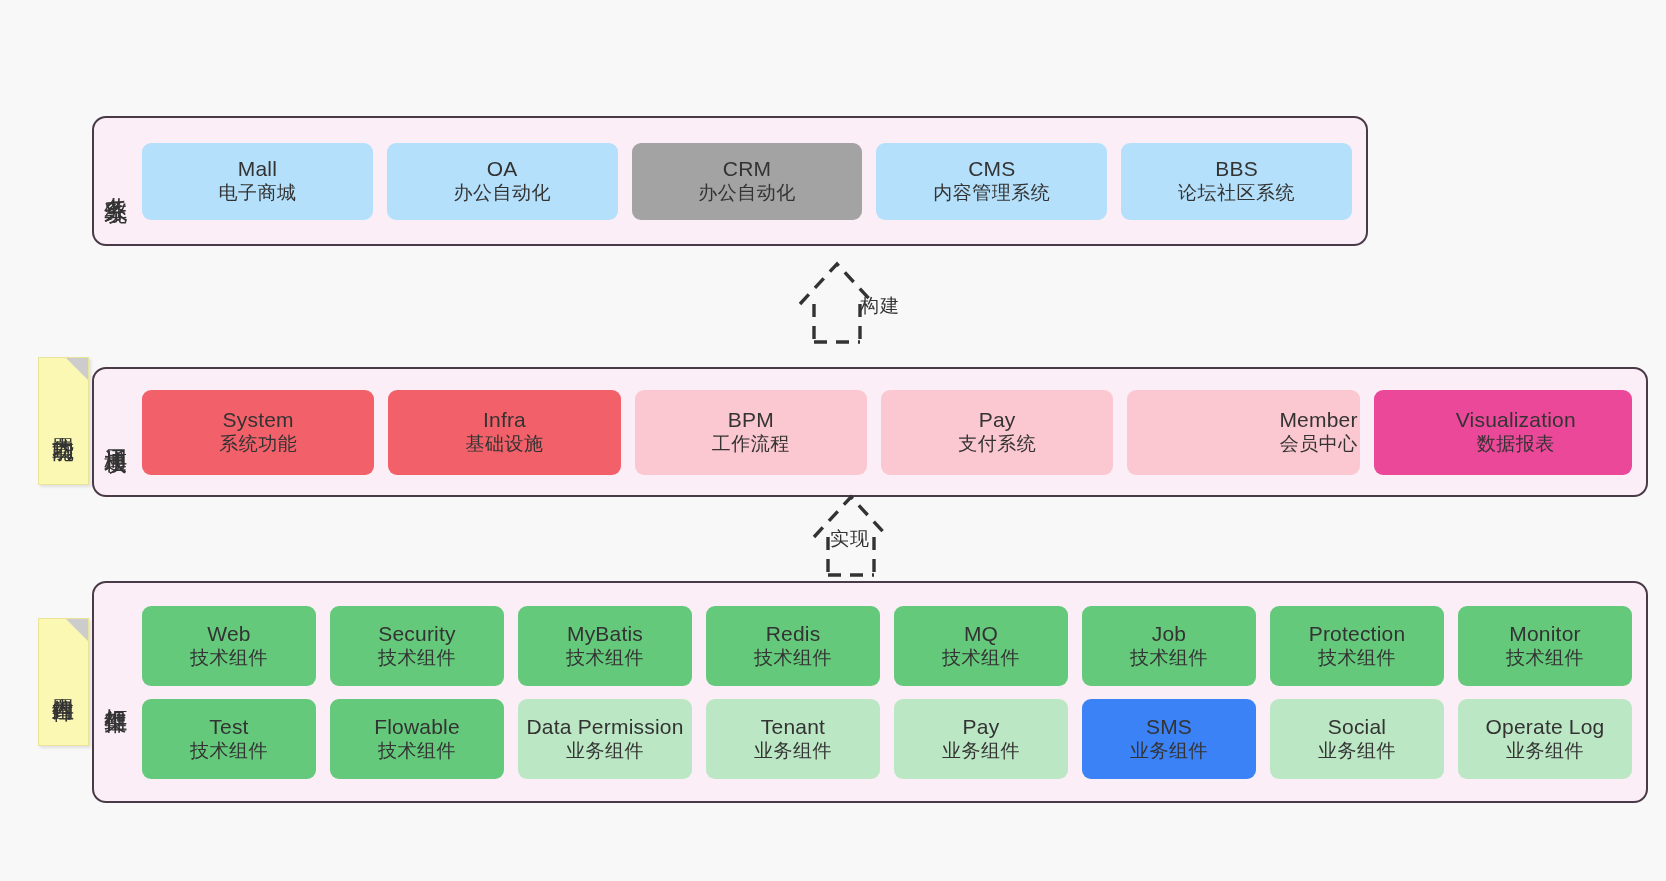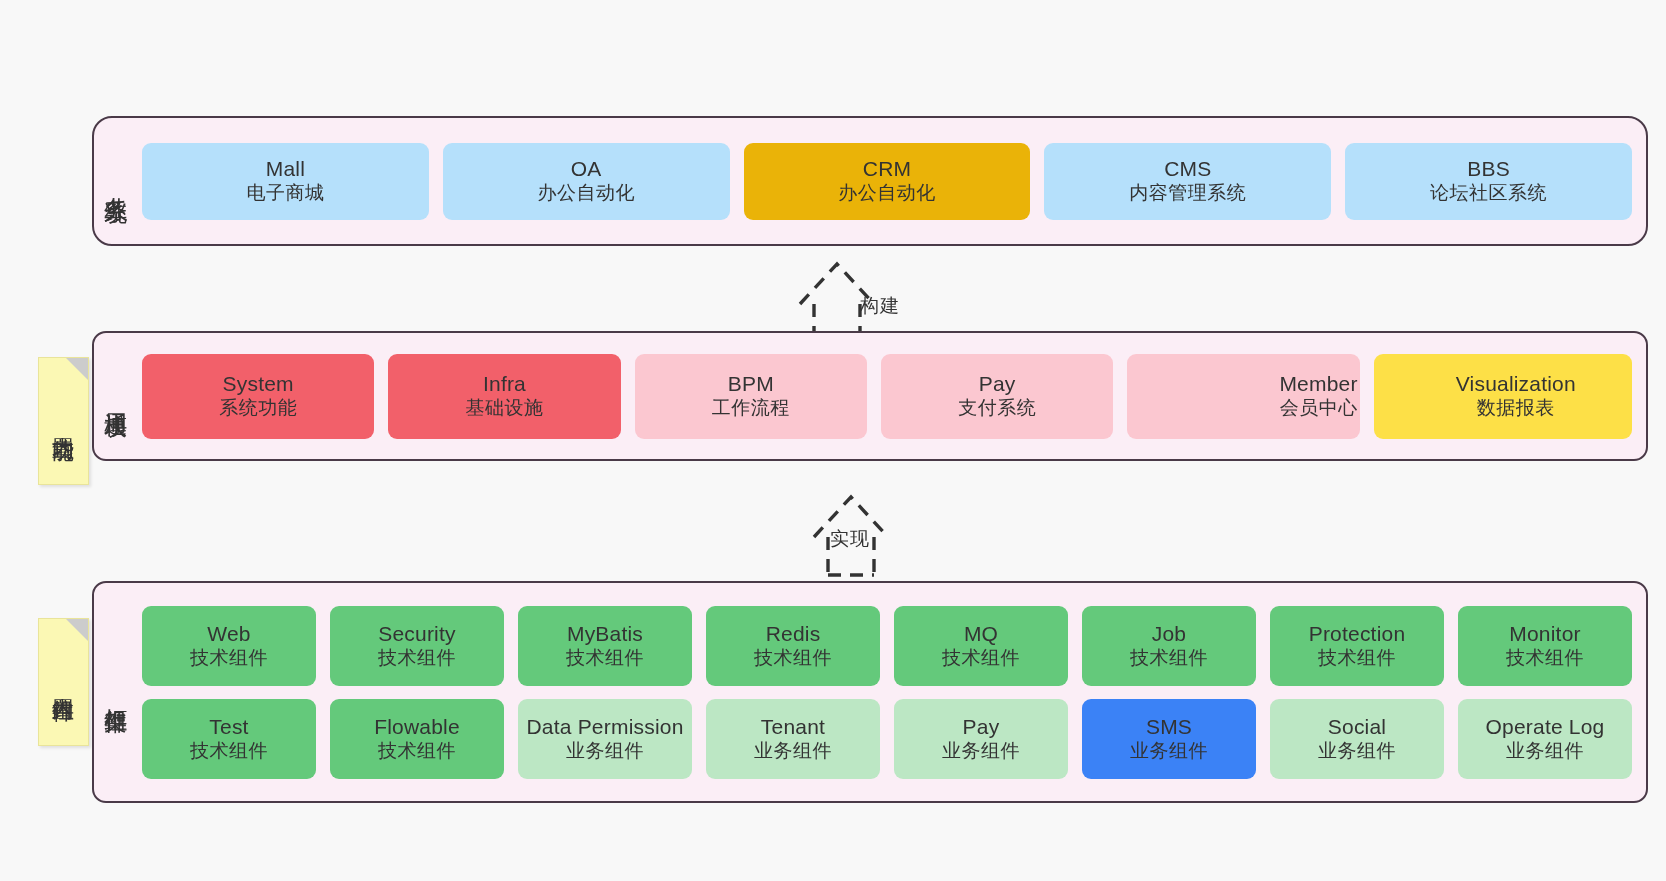--- a/index.html
+++ b/index.html
@@ -139,33 +139,33 @@
     white-space: nowrap;
     user-select: none;
     letter-spacing: 1px;
   }
 </style>
 </head>
 <body>
 
 <div id="canvas">
 
-  <div class="layer layer-biz" style="left:92px; top:116px; width:1556px; height:130px;border-radius:20px;">
+  <div class="layer layer-biz" style="left:92px; top:116px; width:1276px; height:130px;">
     <div class="layer-title">业务系统</div>
     <div class="layer-body">
       <div class="node-row">
         <div class="node" style="background:#b5e0fb;">
           <span class="n-en">Mall</span>
           <span class="n-cn">电子商城</span>
         </div>
         <div class="node" style="background:#b5e0fb;">
           <span class="n-en">OA</span>
           <span class="n-cn">办公自动化</span>
         </div>
-        <div class="node" style="background:#eab308;">
+        <div class="node" style="background:#a3a3a3;">
           <span class="n-en">CRM</span>
           <span class="n-cn">办公自动化</span>
         </div>
         <div class="node" style="background:#b5e0fb;">
           <span class="n-en">CMS</span>
           <span class="n-cn">内容管理系统</span>
         </div>
         <div class="node" style="background:#b5e0fb;">
           <span class="n-en">BBS</span>
           <span class="n-cn">论坛社区系统</span>
@@ -175,21 +175,21 @@
   </div>
 
   <svg class="uml-arrow" style="left:792px; top:256px; width:90px; height:90px;" viewBox="0 0 90 90">
     <path d="M 8 48 L 45 8 L 82 48" fill="none" stroke="#333333" stroke-width="3.4" stroke-dasharray="13 9" stroke-linecap="butt"></path>
     <path d="M 22 48 L 22 86 M 68 48 L 68 86 M 22 86 L 68 86" fill="none" stroke="#333333" stroke-width="3.4" stroke-dasharray="13 9" stroke-linecap="butt"></path>
   </svg>
   <div class="uml-label" style="left:860px; top:293px;">构建</div>
 
   <div class="sticky" style="left:38px; top:357px; width:51px; height:128px;">内置功能</div>
 
-  <div class="layer layer-mod" style="left:92px; top:331px; width:1556px; height:130px;">
+  <div class="layer layer-mod" style="left:92px; top:367px; width:1556px; height:130px;">
     <div class="layer-title">通用模块</div>
     <div class="layer-body">
       <div class="node-row">
         <div class="node" style="background:#f2606a;">
           <span class="n-en">System</span>
           <span class="n-cn">系统功能</span>
         </div>
         <div class="node" style="background:#f2606a;">
           <span class="n-en">Infra</span>
           <span class="n-cn">基础设施</span>
@@ -199,21 +199,21 @@
           <span class="n-cn">工作流程</span>
         </div>
         <div class="node" style="background:#fbc7d0;">
           <span class="n-en">Pay</span>
           <span class="n-cn">支付系统</span>
         </div>
         <div class="node" style="background:#fbc7d0;align-items:flex-end;">
           <span class="n-en">Member</span>
           <span class="n-cn">会员中心</span>
         </div>
-        <div class="node" style="background:#fde047;padding-left:28px;">
+        <div class="node" style="background:#ec4899;padding-left:28px;">
           <span class="n-en">Visualization</span>
           <span class="n-cn">数据报表</span>
         </div>
       </div>
     </div>
   </div>
 
   <svg class="uml-arrow" style="left:806px; top:489px; width:90px; height:90px;" viewBox="0 0 90 90">
     <path d="M 8 48 L 45 8 L 82 48" fill="none" stroke="#333333" stroke-width="3.4" stroke-dasharray="13 9" stroke-linecap="butt"></path>
     <path d="M 22 48 L 22 86 M 68 48 L 68 86 M 22 86 L 68 86" fill="none" stroke="#333333" stroke-width="3.4" stroke-dasharray="13 9" stroke-linecap="butt"></path>

